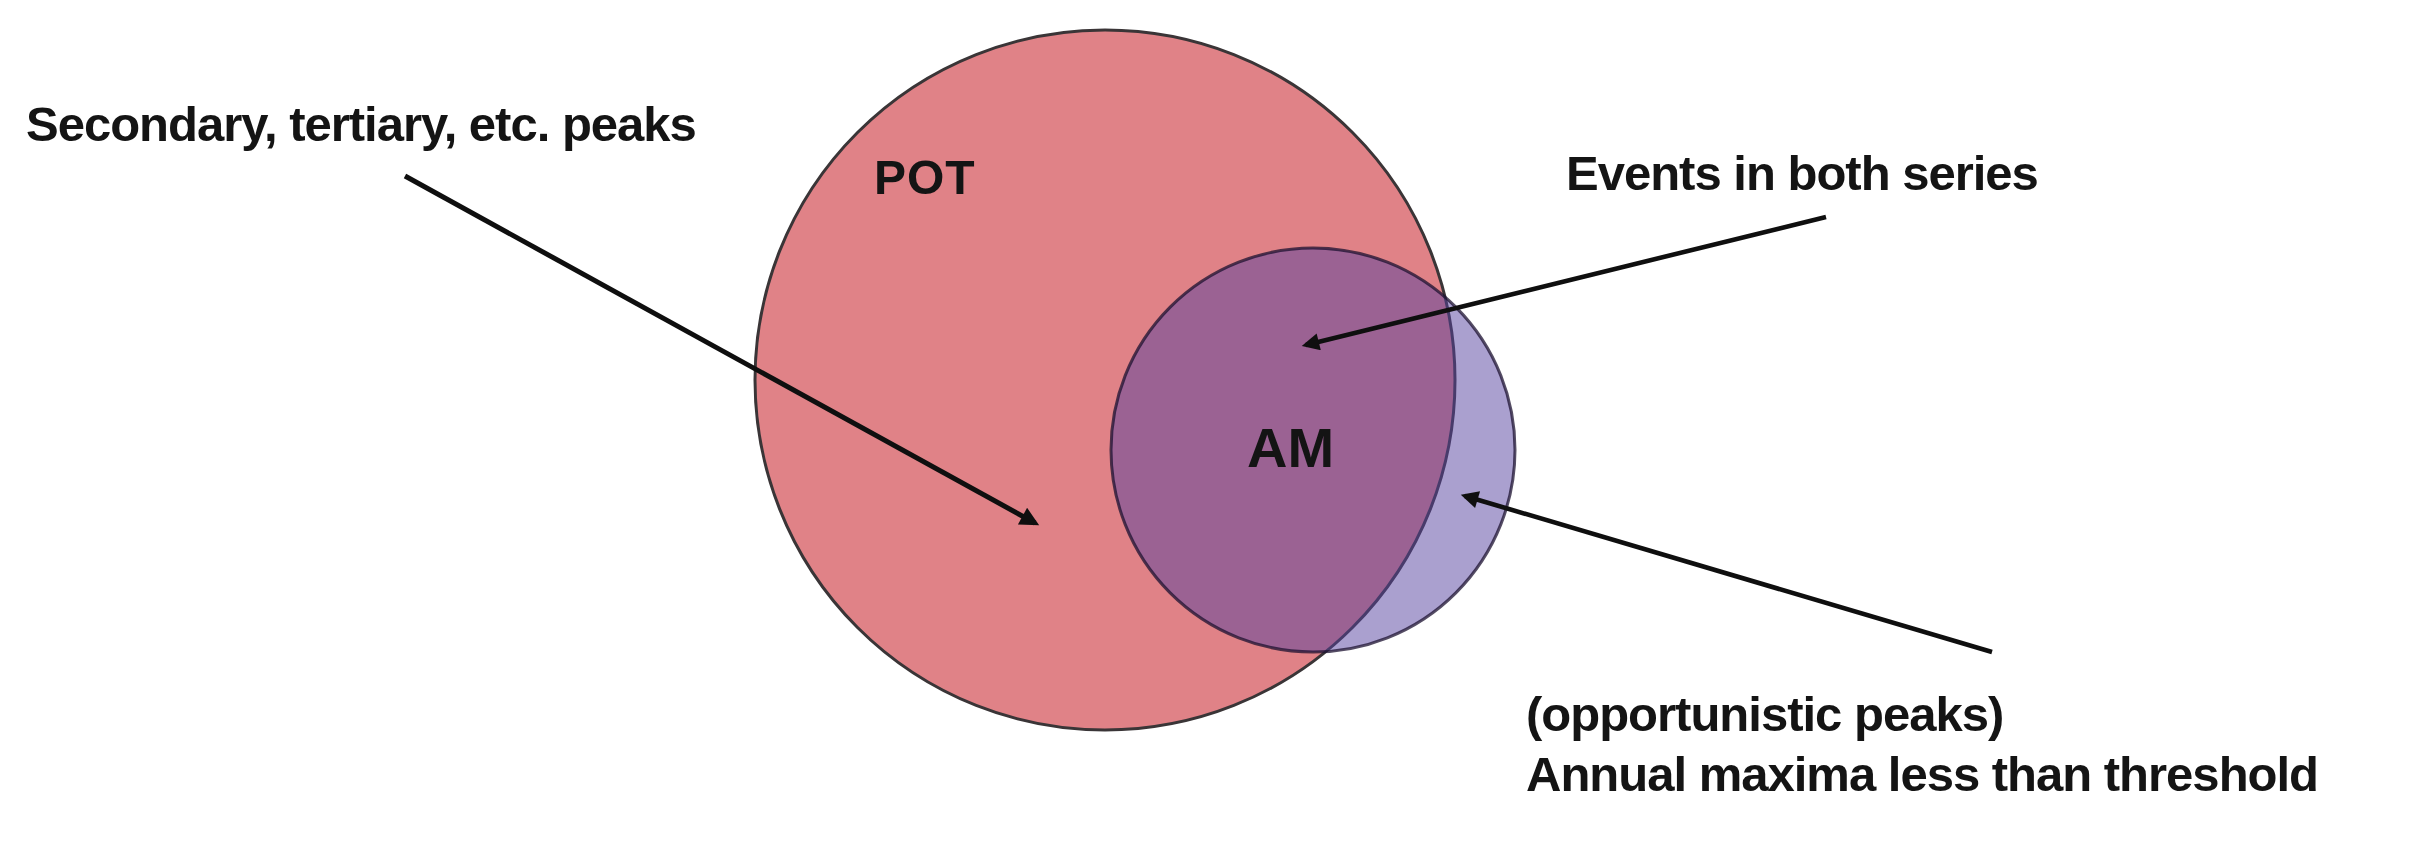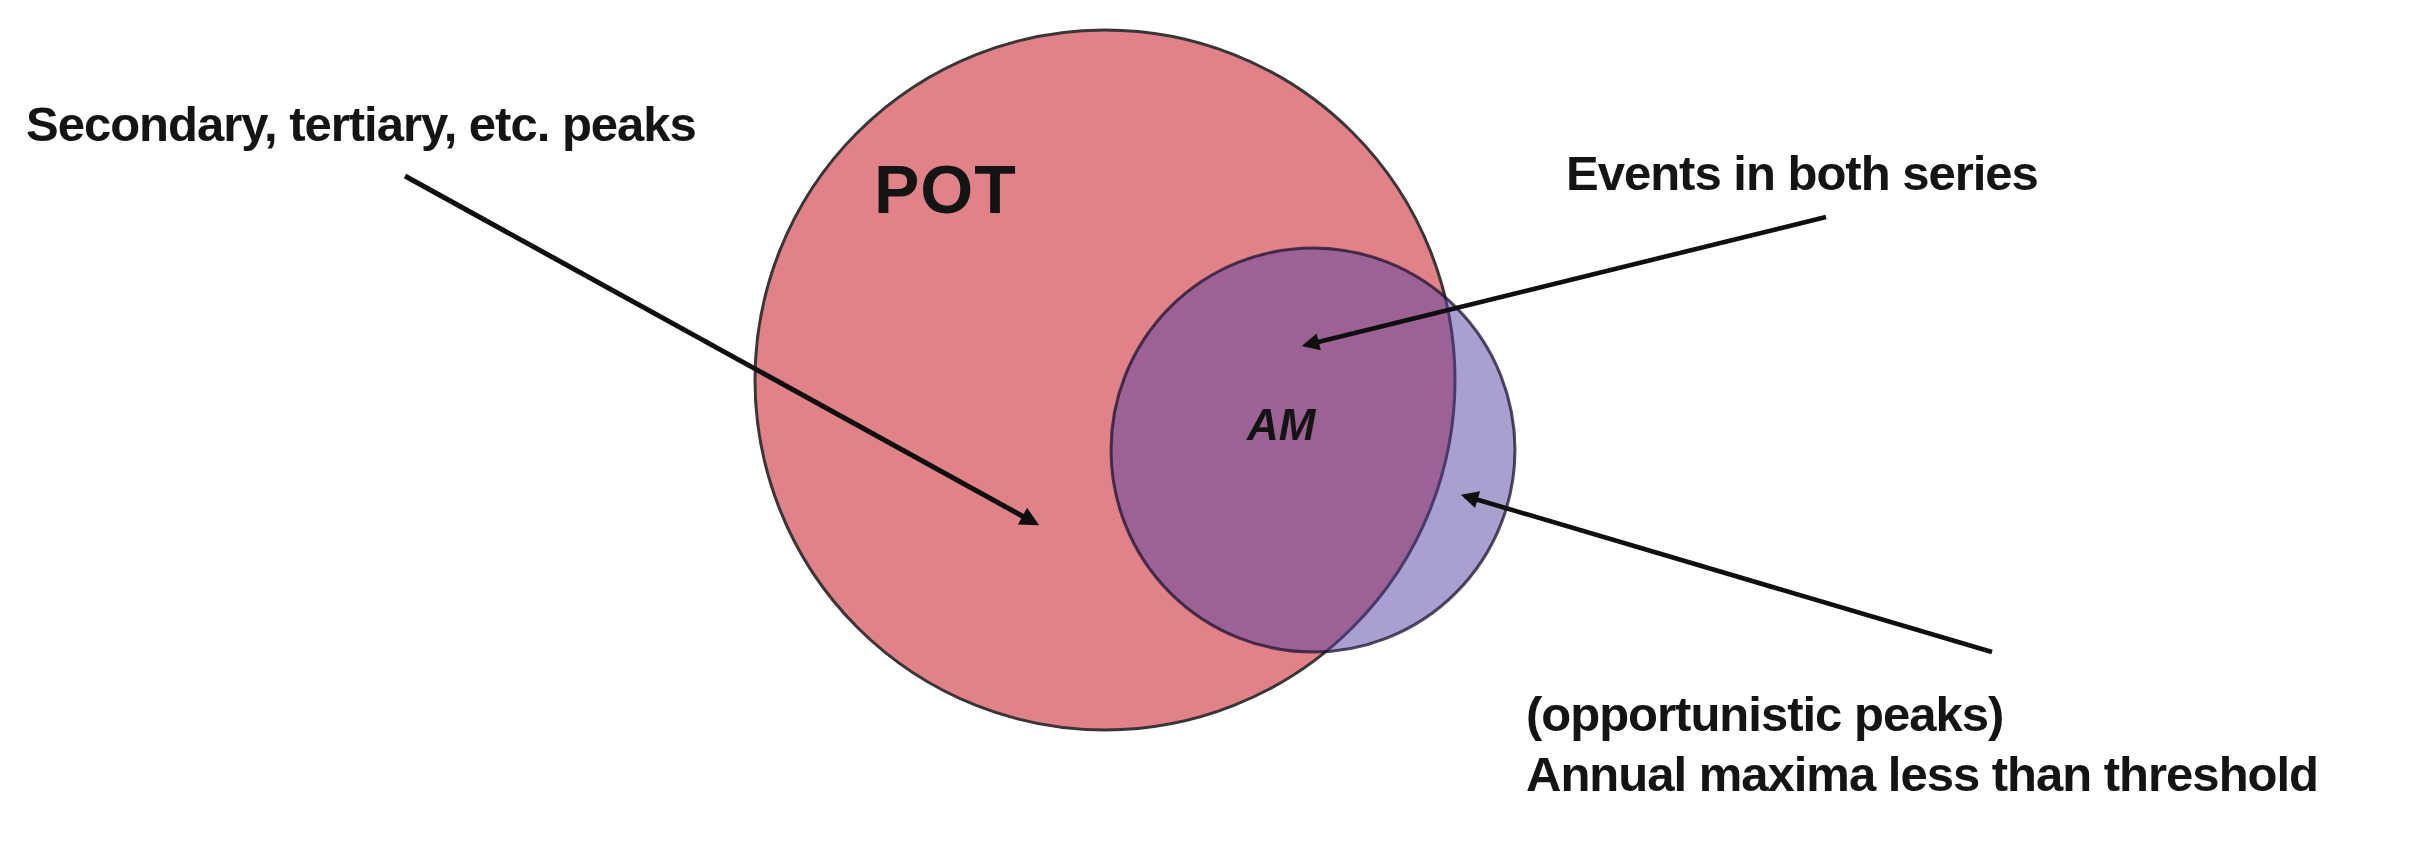--- a/index.html
+++ b/index.html
@@ -18,22 +18,22 @@
   }
   .label {
     position: absolute;
     font-weight: bold;
     color: var(--text-color, #141414);
     white-space: nowrap;
   }
   .lbl-secondary { left: 26px;   top: 96px;  font-size: 49px; letter-spacing: -1px; }
   .lbl-events    { left: 1566px; top: 145px; font-size: 49px; letter-spacing: -1px; }
   .lbl-annual    { left: 1526px; top: 684px; font-size: 49px; letter-spacing: -1px; line-height: 60px; }
-  .lbl-pot       { left: 874px;  top: 150px; font-size: 68px; letter-spacing: 1px; text-align: right; }
-  .lbl-am        { left: 1247px; top: 400px; font-size: 44px; font-style: italic; }
+  .lbl-pot       { left: 874px;  top: 150px; font-size: 48px; letter-spacing: 1px; text-align: right; }
+  .lbl-am        { left: 1247px; top: 415px; font-size: 56px; }
 </style>
 </head>
 <body>
 
 <div class="canvas">
 
   <svg class="venn-svg" viewBox="0 0 2423 843">
     <defs>
       <marker id="arrowhead" viewBox="0 0 10 10" refX="7.5" refY="5" markerWidth="4.6" markerHeight="3.8" orient="auto-start-reverse">
         <path d="M0,0 L10,5 L0,10 z" fill="#0f0f0f"></path>

